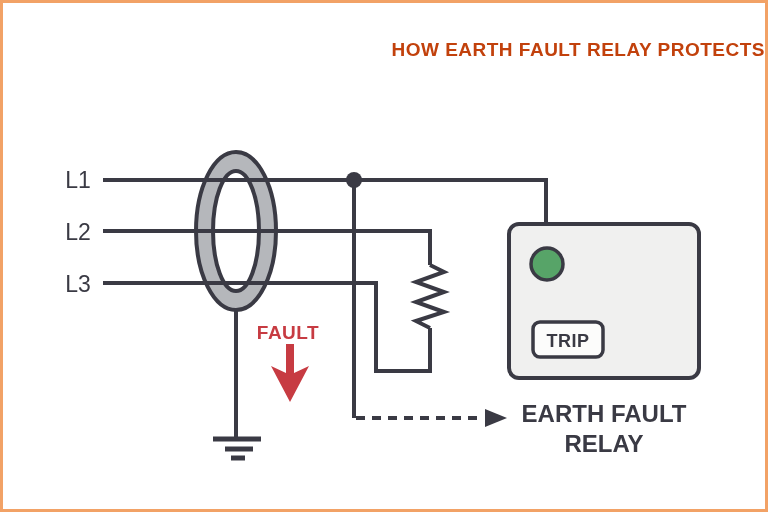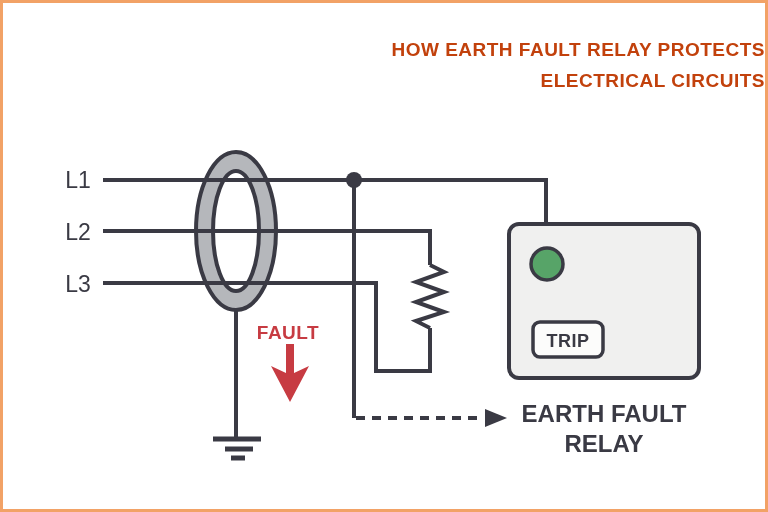--- a/index.html
+++ b/index.html
@@ -32,21 +32,20 @@
   .caption { fill: #3a3a44; font-size: 24px; font-weight: bold; }
   .trip-label { fill: #3a3a44; font-size: 18px; font-weight: bold; letter-spacing: 0.5px; }
 </style>
 </head>
 <body>
 
 <div id="stage">
 
   <div class="title">
     <div>HOW EARTH FAULT RELAY PROTECTS</div>
-    <div>ELECTRICAL CIRCUITS</div>
   </div>
 
   <svg width="768" height="512" viewBox="0 0 768 512">
 
     <g>
       <ellipse cx="233" cy="228" rx="40" ry="79" fill="#b5b7bb" stroke="#3a3a44" stroke-width="4"></ellipse>
       <ellipse cx="233" cy="228" rx="23" ry="60" fill="#ffffff" stroke="#3a3a44" stroke-width="4"></ellipse>
     </g>
 
     <path class="wire" d="M100,177 H543 V221"></path>

